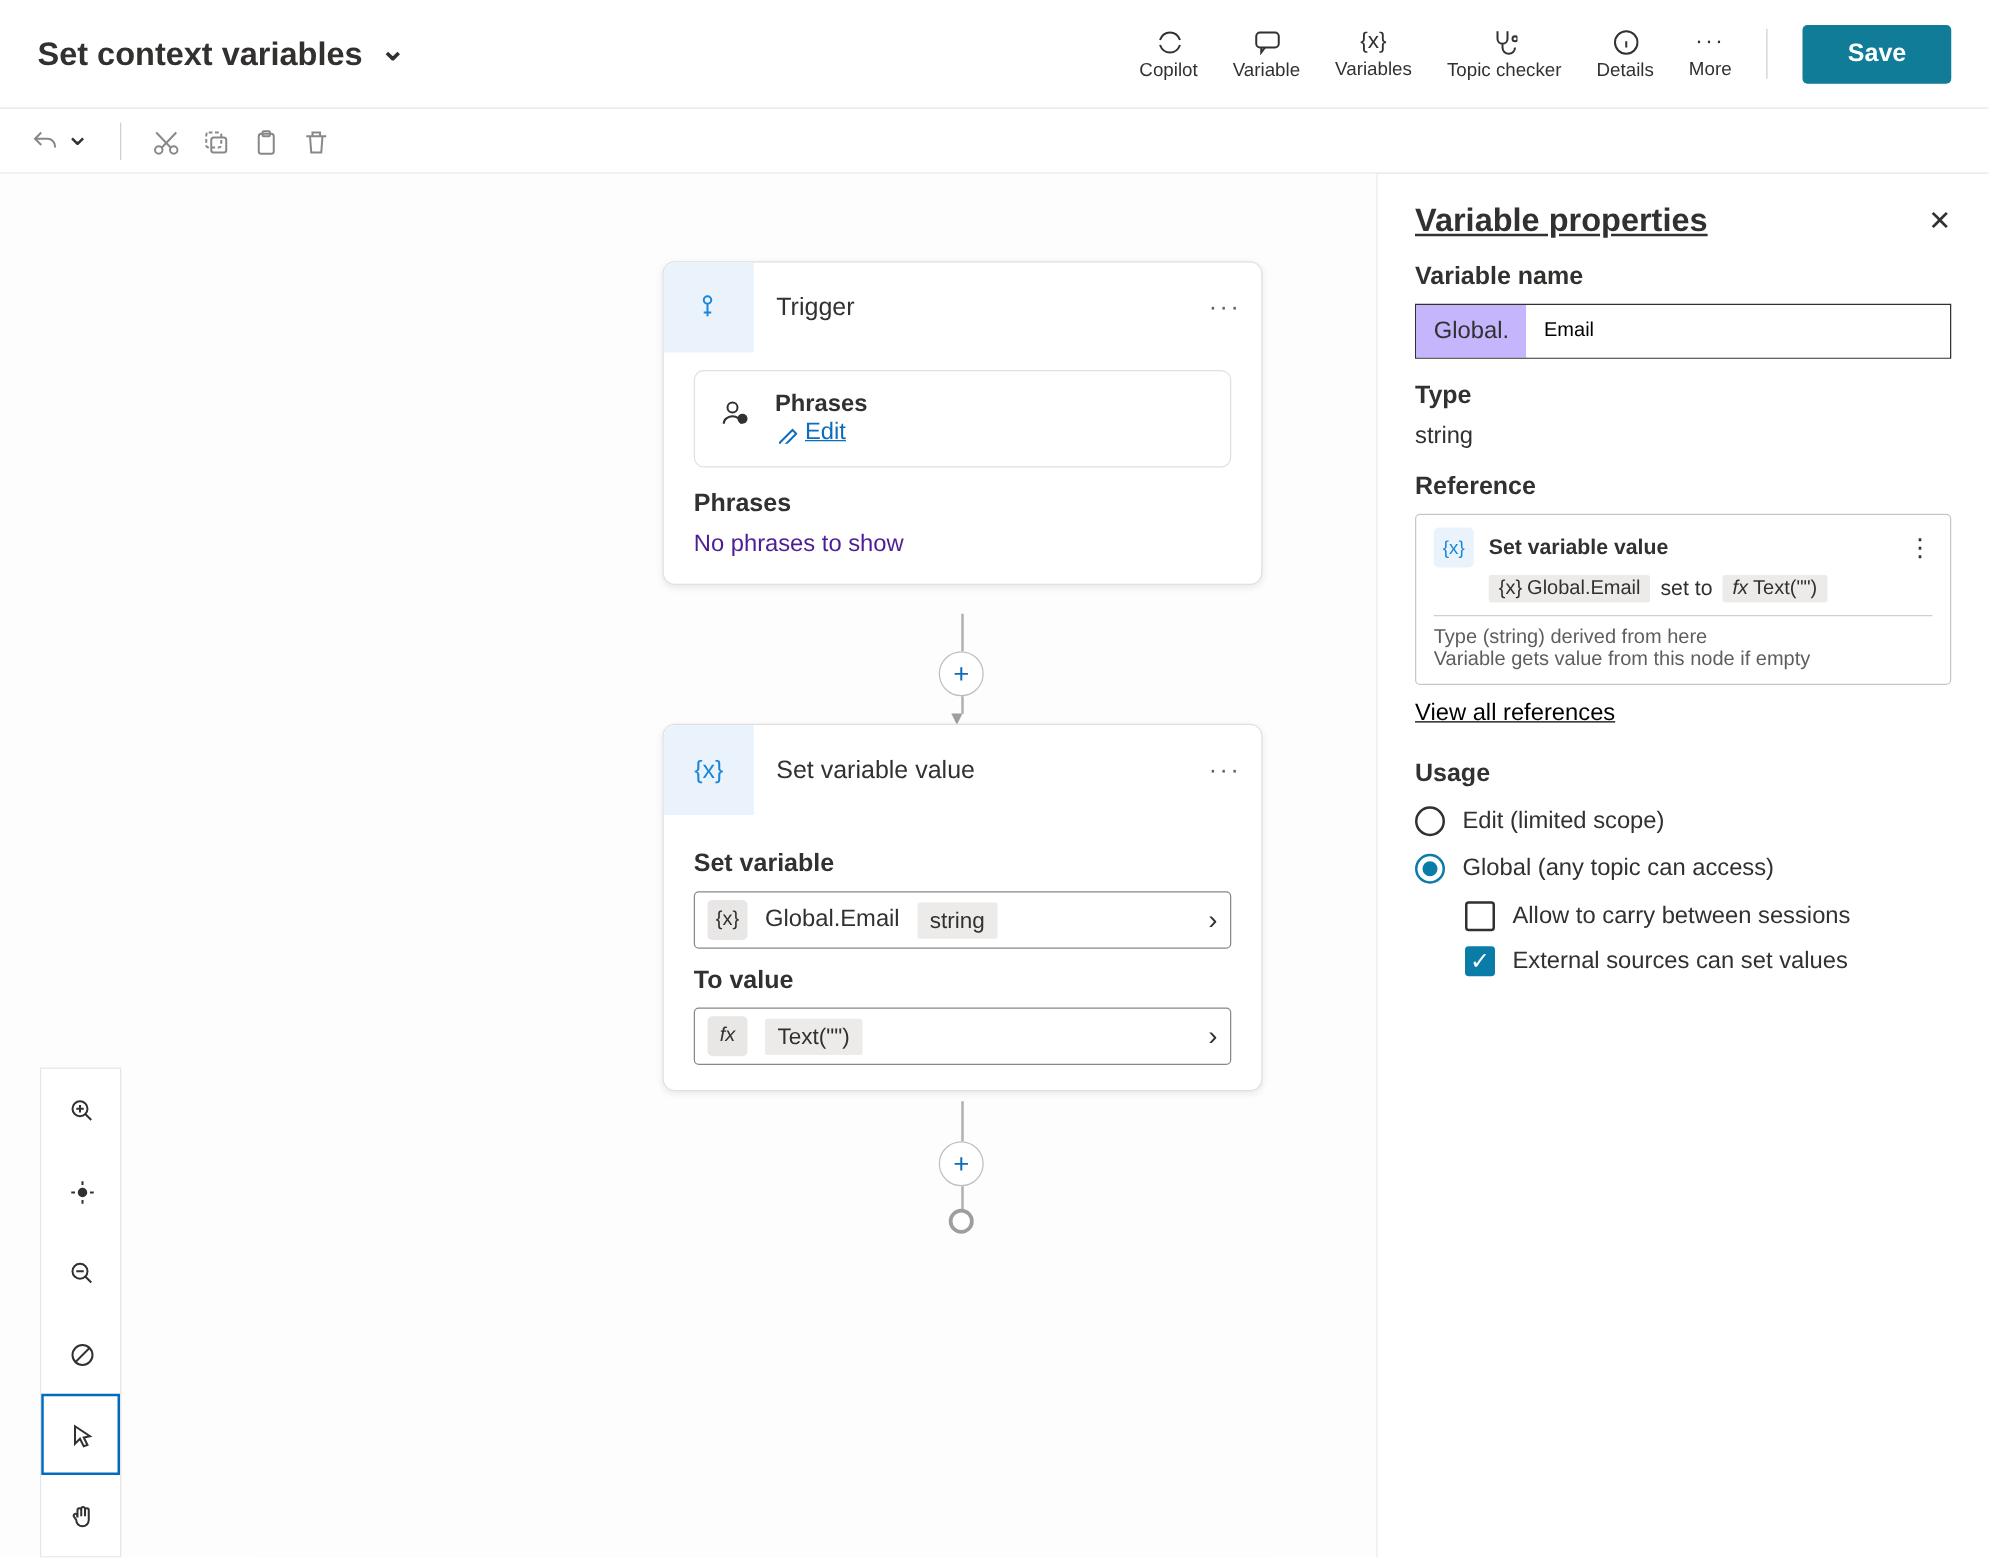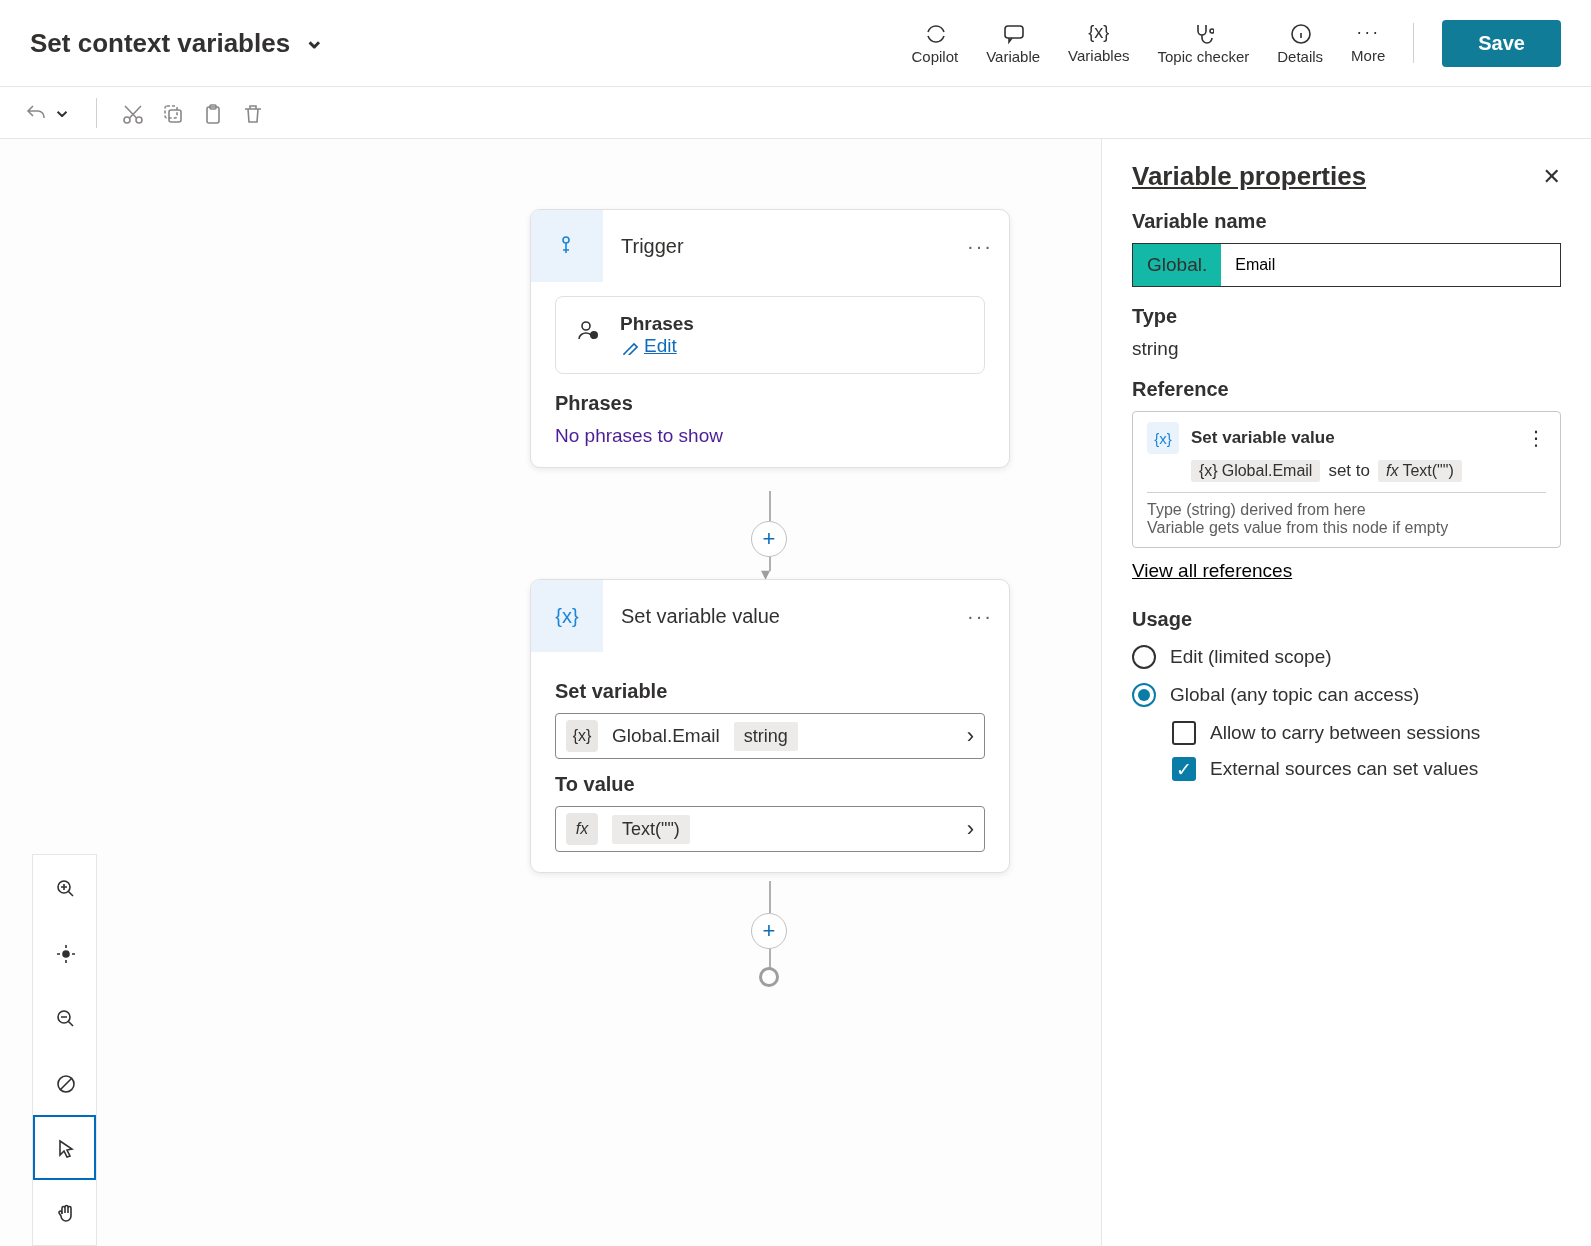--- a/index.html
+++ b/index.html
@@ -52,21 +52,21 @@
   .addbtn { position:absolute; width:36px; height:36px; border:1px solid #bfbfbf; border-radius:50%; background:#fff; color:#0f6cbd; font-size:22px; display:flex; align-items:center; justify-content:center; cursor:pointer;}
   .arrow-down { position:absolute; font-size:18px; color:#9e9e9e; }
   .endcircle { position:absolute; width:20px; height:20px; border:3px solid #9e9e9e; border-radius:50%; background:#fff;}
 
   
   .panel-head { display:flex; align-items:center; justify-content:space-between; margin-bottom:16px;}
   .panel-title { font-size:26px; font-weight:700;text-decoration:underline;}
   .closebtn { font-size:22px; cursor:pointer;}
   .sec-label { font-size:20px; font-weight:600; margin-top:18px; margin-bottom:10px;}
   .name-input { display:flex; border:1px solid #323130;}
-  .name-input .prefix { background:#14b8a6; padding:10px 14px; font-size:19px;}
+  .name-input .prefix { background:#c4b5fd; padding:10px 14px; font-size:19px;}
   .name-input input { border:none; outline:none; font-size:16px; padding:10px 14px; flex:1;}
   .type-val { font-size:19px;}
   .refcard { border:1px solid #c7c7c7; border-radius:4px; padding:10px 14px; margin-top:4px;}
   .refcard .rc-top { display:flex; gap:12px; align-items:center;}
   .refcard .rc-icon { width:32px; height:32px; background:#eaf3fb; color:#1a86d9; border-radius:4px; display:flex; align-items:center; justify-content:center; font-size:15px;}
   .refcard .rc-title { font-weight:700; font-size:17px;}
   .refcard .rc-more { margin-left:auto; font-size:20px; cursor:pointer;}
   .refcard .rc-line { display:flex; align-items:center; gap:8px; margin-top:6px; margin-left:44px; font-size:17px;}
   .refcard .mini-chip { background:#ecebe9; padding:2px 8px; border-radius:2px; display:flex; align-items:center; gap:4px; font-size:16px;}
   .refcard .rc-foot { border-top:1px solid #d0d0d0; padding-top:8px; margin-top:10px; font-size:16px; color:#605e5c;}

